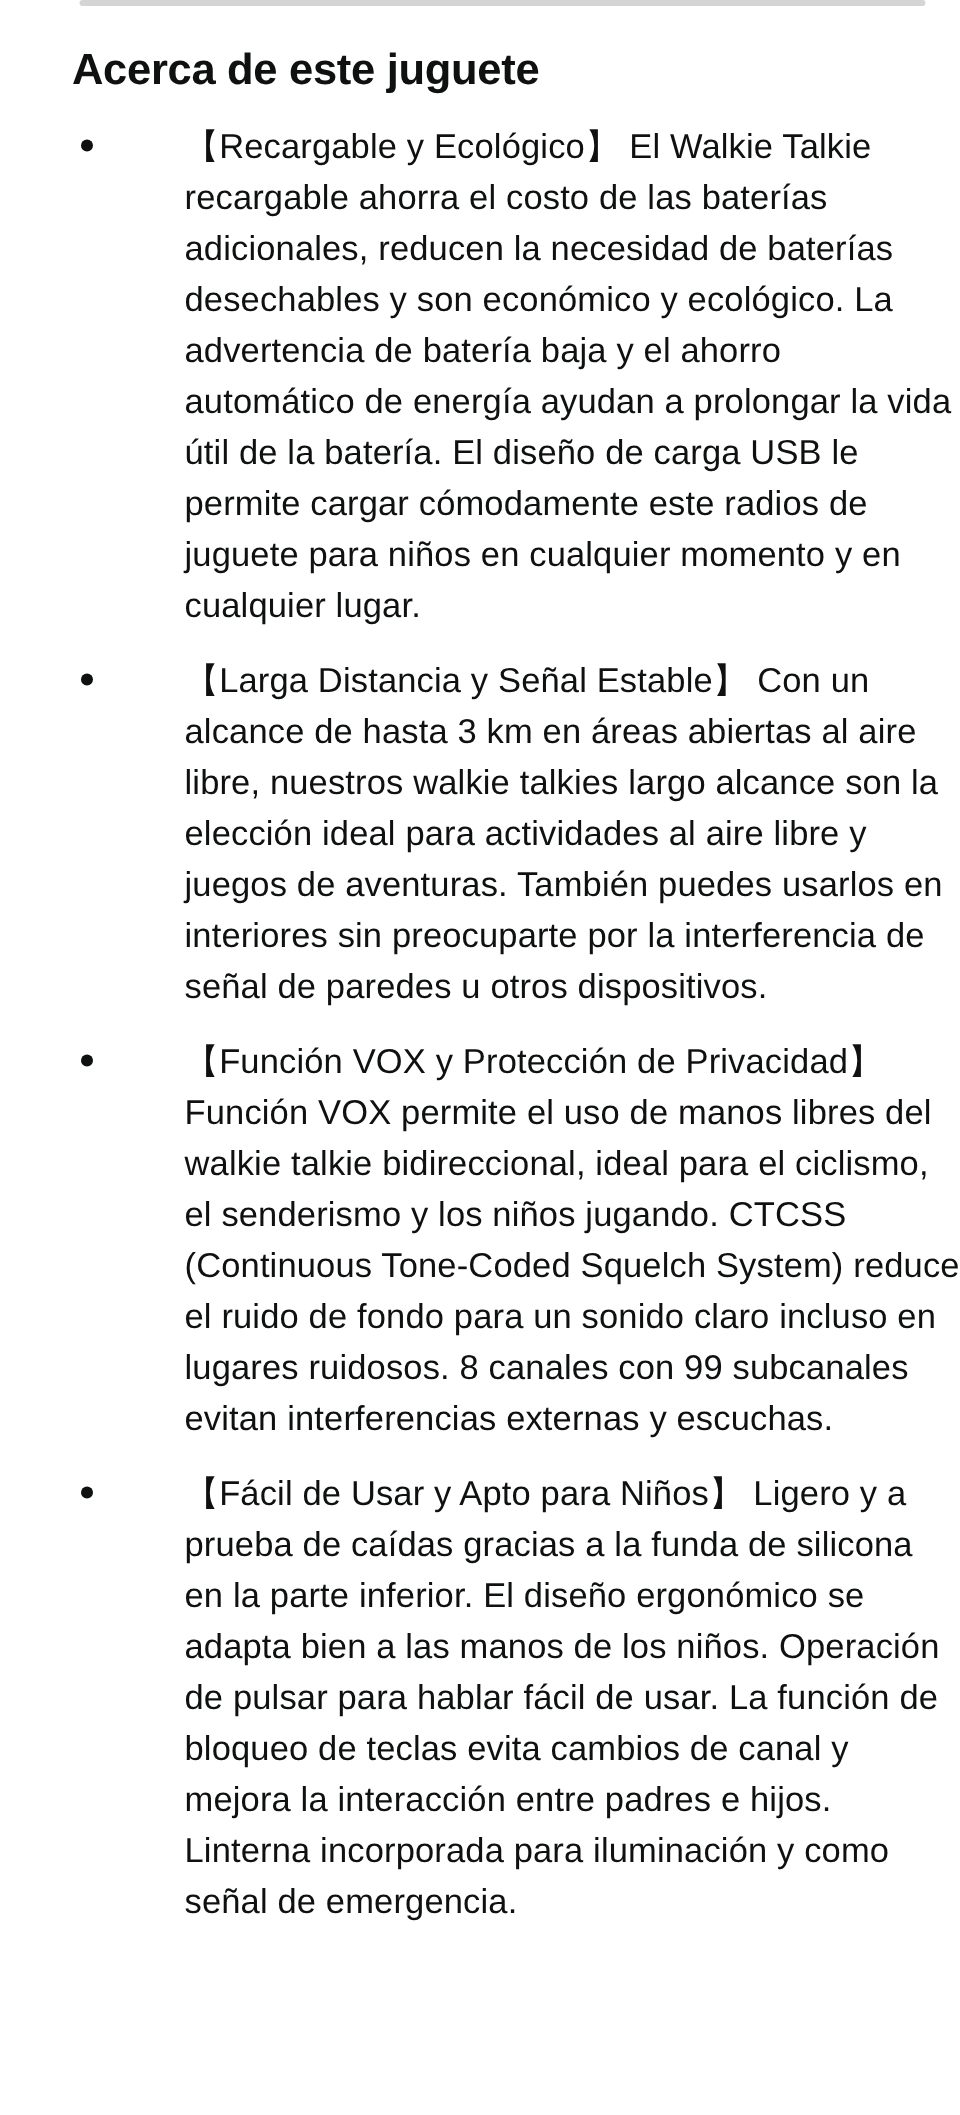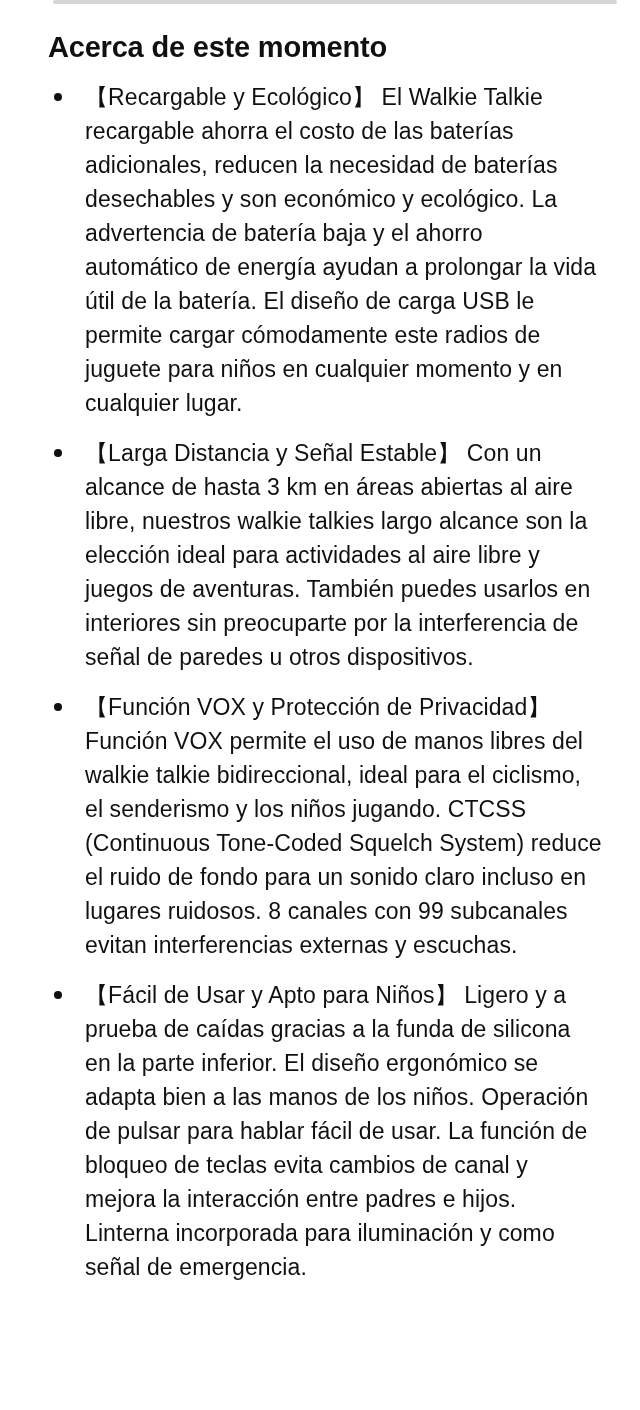--- a/index.html
+++ b/index.html
@@ -41,20 +41,21 @@
   }
   .feature-list {
     list-style: none;
     margin: 0;
     padding: 0 0 0 48px;
   }
   .feature-item {
     display: flex;
     align-items: flex-start;
     margin: 0 0 16px 0;
+    justify-content: space-between;
   }
   .bullet-dot {
     flex: 0 0 auto;
     width: 8px;
     height: 8px;
     border-radius: 50%;
     background: #0f1111;
     margin: 13px 0 0 6px;
   }
   .feature-text {
@@ -66,21 +67,21 @@
     color: #0f1111;
     letter-spacing: 0.1px;
   }
 </style>
 </head>
 <body>
 
 <div class="top-divider"></div>
 
 <section class="about-section">
-  <h2 class="section-title">Acerca de este momento</h2>
+  <h2 class="section-title">Acerca de este juguete</h2>
 
   <ul class="feature-list">
     <li class="feature-item">
       <span class="bullet-dot"></span>
       <span class="feature-text">【Recargable y Ecológico】 El Walkie Talkie recargable ahorra el costo de las baterías adicionales, reducen la necesidad de baterías desechables y son económico y ecológico. La advertencia de batería baja y el ahorro automático de energía ayudan a prolongar la vida útil de la batería. El diseño de carga USB le permite cargar cómodamente este radios de juguete para niños en cualquier momento y en cualquier lugar.</span>
     </li>
     <li class="feature-item">
       <span class="bullet-dot"></span>
       <span class="feature-text">【Larga Distancia y Señal Estable】 Con un alcance de hasta 3 km en áreas abiertas al aire libre, nuestros walkie talkies largo alcance son la elección ideal para actividades al aire libre y juegos de aventuras. También puedes usarlos en interiores sin preocuparte por la interferencia de señal de paredes u otros dispositivos.</span>
     </li>

